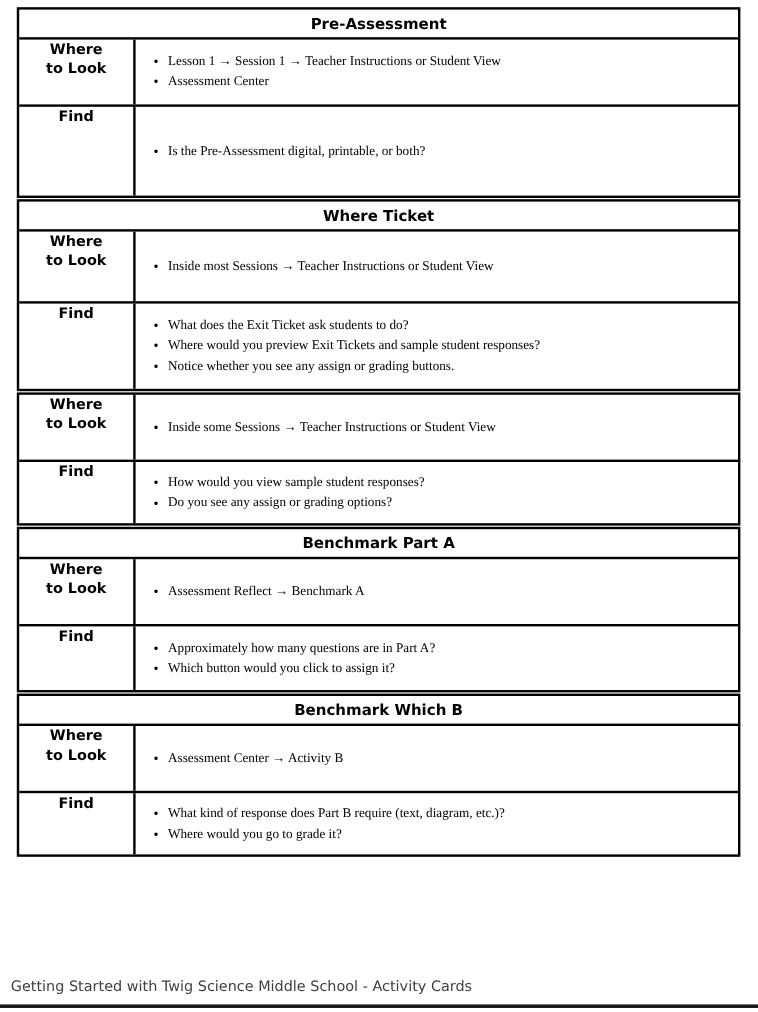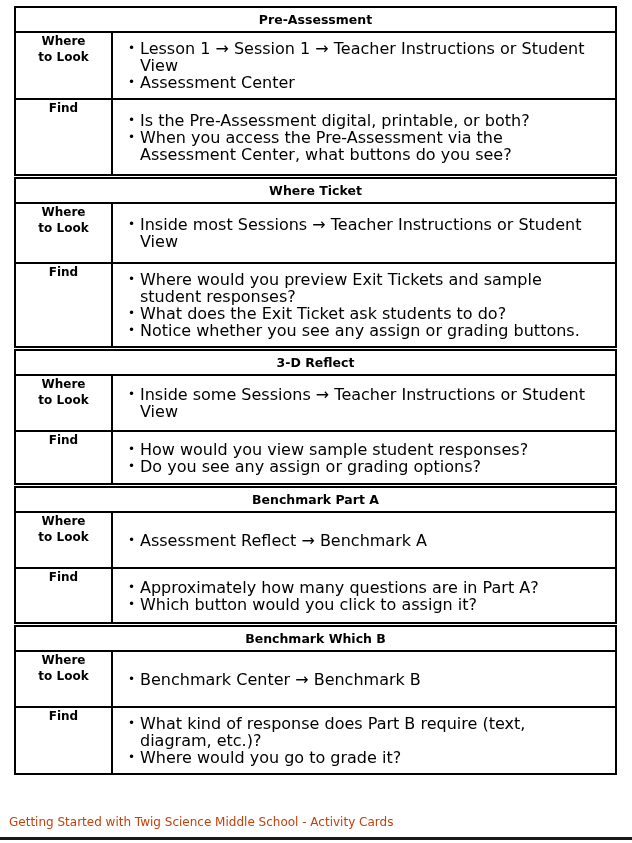--- a/index.html
+++ b/index.html
@@ -37,37 +37,38 @@
   .cell-label .label-inner { width: 58px; }
   .cell-content {
     flex: 1;
     display: flex; align-items: center;
     padding: 7px 10px 7px 0;
   }
   .bullet-list { list-style: none; margin: 0; padding: 0 0 0 15px; }
   .bullet-list li {
     position: relative;
     padding-left: 12px;
-    font-size: 16px; line-height: 17px;
+    font-size: 11px; line-height: 17px;
     max-width: 468px;
+    font-family: Liberation Serif, serif;
   }
   .bullet-list li::before {
     content: "\2022";
     position: absolute; left: 0; top: 0;
     font-size: 12px;
   }
   .wtl { min-height: 54px; }
   .h76 { min-height: 76px; }
   .h73 { min-height: 73px; }
   .h53 { min-height: 53px; }
   .h55 { min-height: 55px; }
 
   .footer-text {
     position: absolute; left: 9px; top: 815px;
-    font-size: 12px; color: #c2410c;
+    font-size: 12px; color: #404040;
   }
   .bottom-bar {
     position: absolute; left: 0; top: 837px;
     width: 632px; height: 3px;
     background: #1a1a1a;
   }
 </style>
 </head>
 <body>
 
@@ -87,21 +88,20 @@
           </ul>
         </div>
       </div>
       <div class="sec-row find-row h76">
         <div class="cell-label">
           <span class="label-inner">Find</span>
         </div>
         <div class="cell-content">
           <ul class="bullet-list">
             <li>Is the Pre-Assessment digital, printable, or both?</li>
-            <li>When you access the Pre-Assessment via the Assessment Center, what buttons do you see?</li>
           </ul>
         </div>
       </div>
     </div>
 
     <div class="section">
       <div class="sec-header">Where Ticket</div>
       <div class="sec-row wtl" style="min-height:58px;">
         <div class="cell-label">
           <span class="label-inner">Where to Look</span>
@@ -111,30 +111,29 @@
             <li>Inside most Sessions → Teacher Instructions or Student View</li>
           </ul>
         </div>
       </div>
       <div class="sec-row find-row h73">
         <div class="cell-label">
           <span class="label-inner">Find</span>
         </div>
         <div class="cell-content">
           <ul class="bullet-list">
+            <li>What does the Exit Ticket ask students to do?</li>
             <li>Where would you preview Exit Tickets and sample student responses?</li>
-            <li>What does the Exit Ticket ask students to do?</li>
             <li>Notice whether you see any assign or grading buttons.</li>
           </ul>
         </div>
       </div>
     </div>
 
     <div class="section">
-      <div class="sec-header">3-D Reflect</div>
       <div class="sec-row wtl">
         <div class="cell-label">
           <span class="label-inner">Where to Look</span>
         </div>
         <div class="cell-content">
           <ul class="bullet-list">
             <li>Inside some Sessions → Teacher Instructions or Student View</li>
           </ul>
         </div>
       </div>
@@ -177,21 +176,21 @@
     </div>
 
     <div class="section">
       <div class="sec-header">Benchmark Which B</div>
       <div class="sec-row wtl">
         <div class="cell-label">
           <span class="label-inner">Where to Look</span>
         </div>
         <div class="cell-content">
           <ul class="bullet-list">
-            <li>Benchmark Center → Benchmark B</li>
+            <li>Assessment Center → Activity B</li>
           </ul>
         </div>
       </div>
       <div class="sec-row find-row h53">
         <div class="cell-label">
           <span class="label-inner">Find</span>
         </div>
         <div class="cell-content">
           <ul class="bullet-list">
             <li>What kind of response does Part B require (text, diagram, etc.)?</li>

